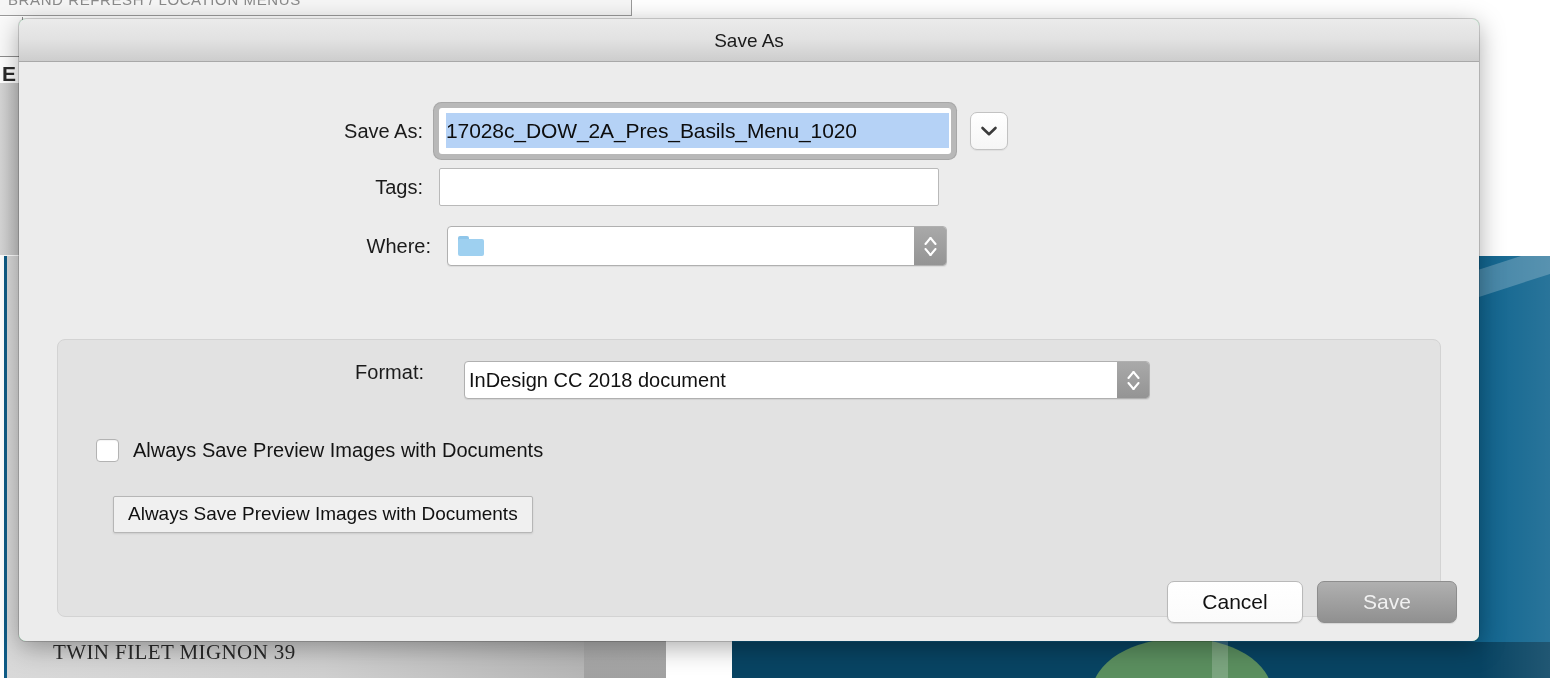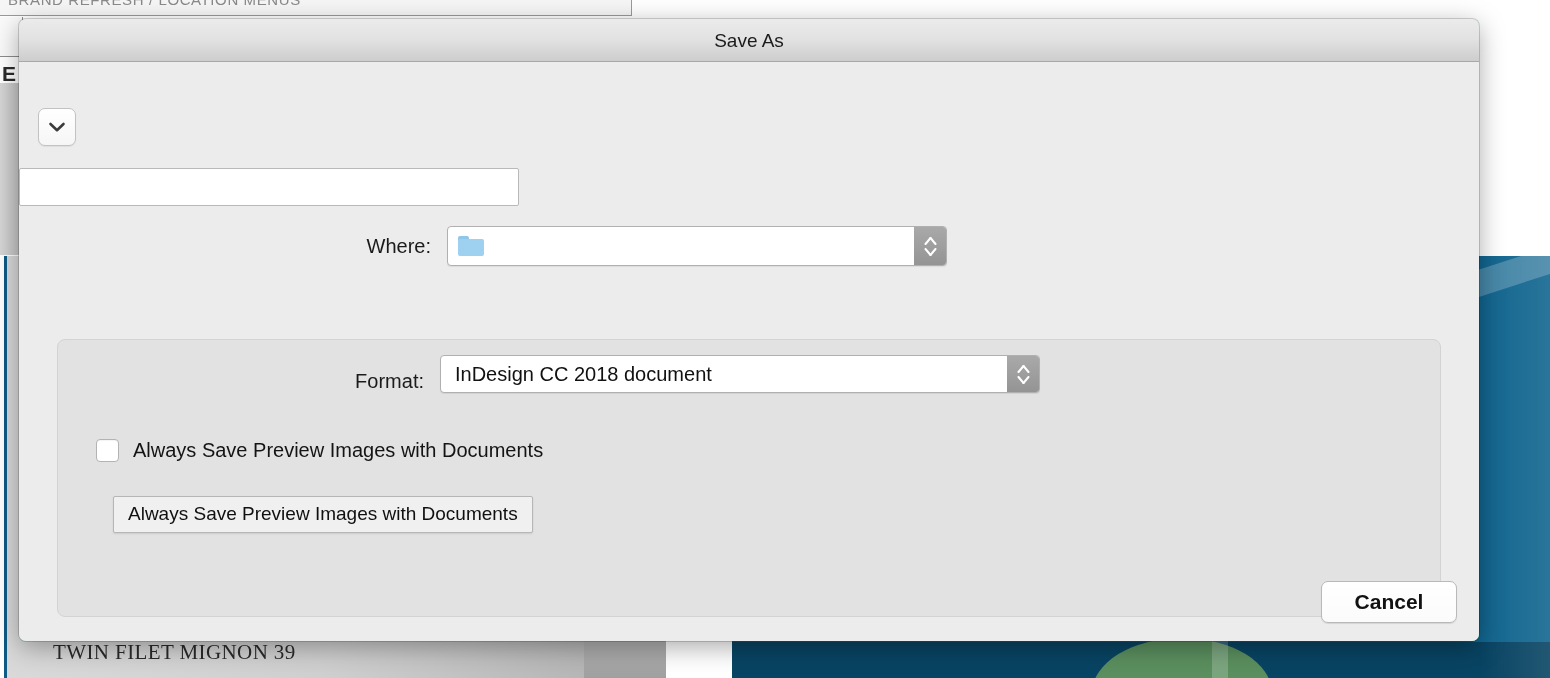--- a/index.html
+++ b/index.html
@@ -311,33 +311,34 @@
   .inner-panel {
     position: absolute;
     left: 38px; top: 277px;
     width: 1384px; height: 278px;
     background: #e2e2e2;
     border: 1px solid #d3d3d3;
     border-radius: 8px;
   }
   .row-format {
     position: absolute;
-    left: -38px; top: 15px;
-    display: flex;
-    align-items: flex-end;
+    left: -38px; top: 21px;
+    display: flex;
+    align-items: flex-start;
+    gap: 24px;
   }
   .format-popup {
     position: relative;
-    width: 600px; height: 38px;
+    width: 686px; height: 38px;
     background: #ffffff;
     border: 1px solid #b0b0b0;
     border-radius: 4px;
     display: flex;
     align-items: center;
-    padding-left: 14px;
+    padding-left: 4px;
     box-shadow: 0 1px 1px rgba(0,0,0,0.07);
   }
   .format-text {
     font-size: 20px;
     color: #111111;
     white-space: nowrap;
   }
 
   .checkbox-row {
     position: absolute;
@@ -384,21 +385,20 @@
   .btn {
     height: 42px;
     min-width: 136px;
     border-radius: 7px;
     font-size: 21px;
     display: flex;
     align-items: center;
     justify-content: center;
     border: 1px solid #b9b9b9;
     box-shadow: 0 1px 1px rgba(0,0,0,0.10);
-    font-weight: bold;
   }
   .btn-cancel {
     background: linear-gradient(to bottom,#ffffff,#fbfbfb);
     color: #121212;
   }
   .btn-save {
     background: linear-gradient(to bottom,#b0b0b0,#909090);
     color: #f1f1f1;
     border: 1px solid #8d8d8d;
     min-width: 140px;
@@ -444,30 +444,37 @@
 
     <div class="sheet-titlebar">
       <div class="sheet-title">Save As</div>
     </div>
 
     <div class="sheet-body">
 
       <div class="form-rows">
 
         <div class="form-row row-saveas">
+          <div class="form-label">Save As:</div>
+          <div class="name-field-wrap">
+            <div class="name-field-sel">
+              <span class="name-field-text">17028c_DOW_2A_Pres_Basils_Menu_1020</span>
+            </div>
+          </div>
           <div class="expand-btn">
             <span>
               <svg width="18" height="12" viewBox="0 0 18 12">
                 <path d="M2.5 3 L9 9.2 L15.5 3" fill="none" stroke="#3b3b3b" stroke-width="2.6" stroke-linecap="round" stroke-linejoin="round"></path>
               </svg>
             </span>
           </div>
         </div>
 
         <div class="form-row row-tags">
+          <div class="form-label">Tags:</div>
           <input class="tags-field" type="text" placeholder="" style="">
         </div>
 
         <div class="form-row row-where">
           <div class="form-label">Where:</div>
           <div class="where-popup">
             <span class="folder-icon">
               <span class="tab"></span>
                 <span class="body"></span>
             </span>
@@ -507,17 +514,18 @@
         <div class="checkbox-row">
           <span class="checkbox"></span>
           <span class="checkbox-label">Always Save Preview Images with Documents</span>
         </div>
 
         <div class="tooltip">Always Save Preview Images with Documents</div>
       </div>
 
       <div class="footer">
         <div class="btn btn-cancel">Cancel</div>
+        <div class="btn btn-save">Save</div>
       </div>
 
     </div>
   </div>
 </div>
 
 </body></html>

